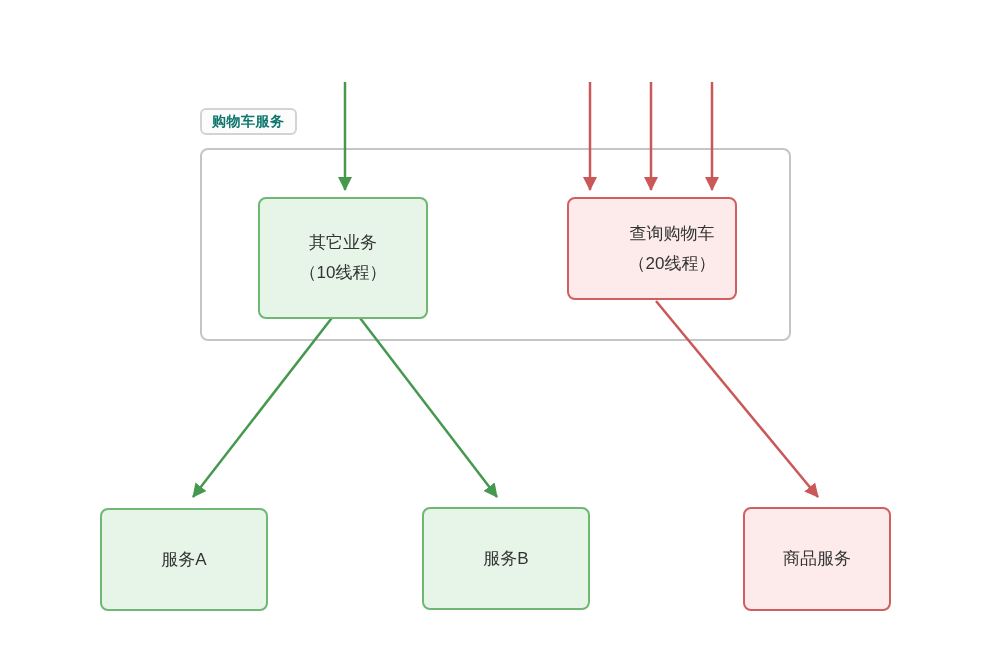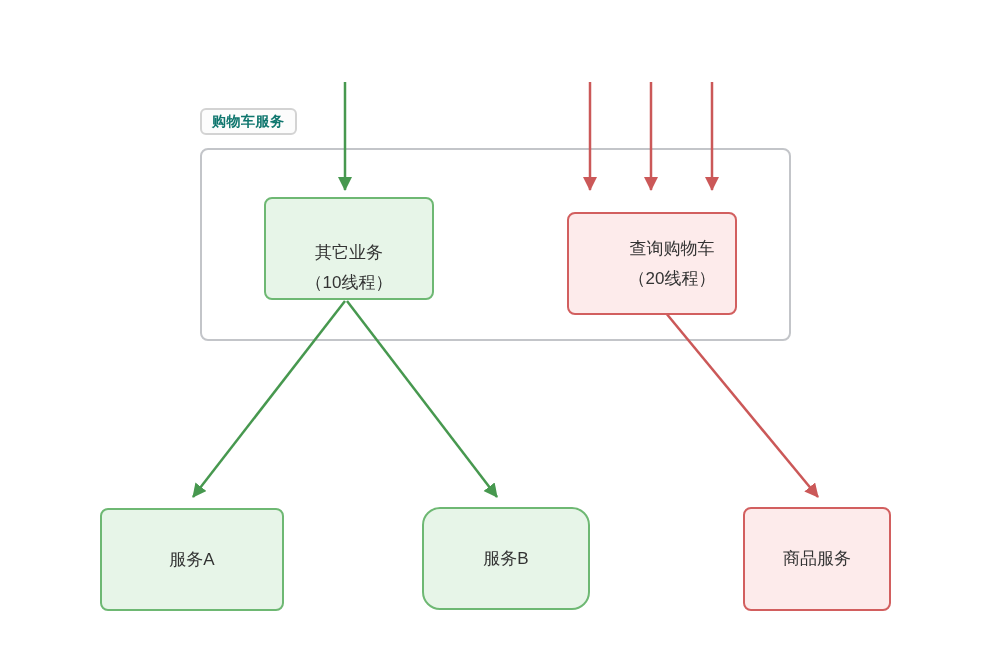--- a/index.html
+++ b/index.html
@@ -65,24 +65,24 @@
     text-align: center;
   }
   .node.green {
     border-color: #6eb873;
     background: #e7f5e8;
   }
   .node.red {
     border-color: #d25f5f;
     background: #fdebeb;
   }
-  .node-other-business { left: 264px; top: 197px; width: 170px; height: 103px; justify-content: flex-end; }
-  .node-query-cart     { left: 567px; top: 212px; width: 170px; height: 103px; padding-left: 40px; }
-  .node-service-a      { left: 100px; top: 508px; width: 184px; height: 103px; }
-  .node-service-b      { left: 422px; top: 507px; width: 168px; height: 103px; border-radius: 18px; }
+  .node-other-business { left: 258px; top: 197px; width: 170px; height: 122px; }
+  .node-query-cart     { left: 567px; top: 197px; width: 170px; height: 103px; padding-left: 40px; }
+  .node-service-a      { left: 100px; top: 508px; width: 168px; height: 103px; }
+  .node-service-b      { left: 422px; top: 507px; width: 168px; height: 103px; }
   .node-product-service{ left: 743px; top: 507px; width: 148px; height: 104px; }
 </style>
 </head>
 <body>
 
 <div class="canvas">
 
   <div class="group-box"></div>
 
   <div class="group-label">购物车服务</div>

